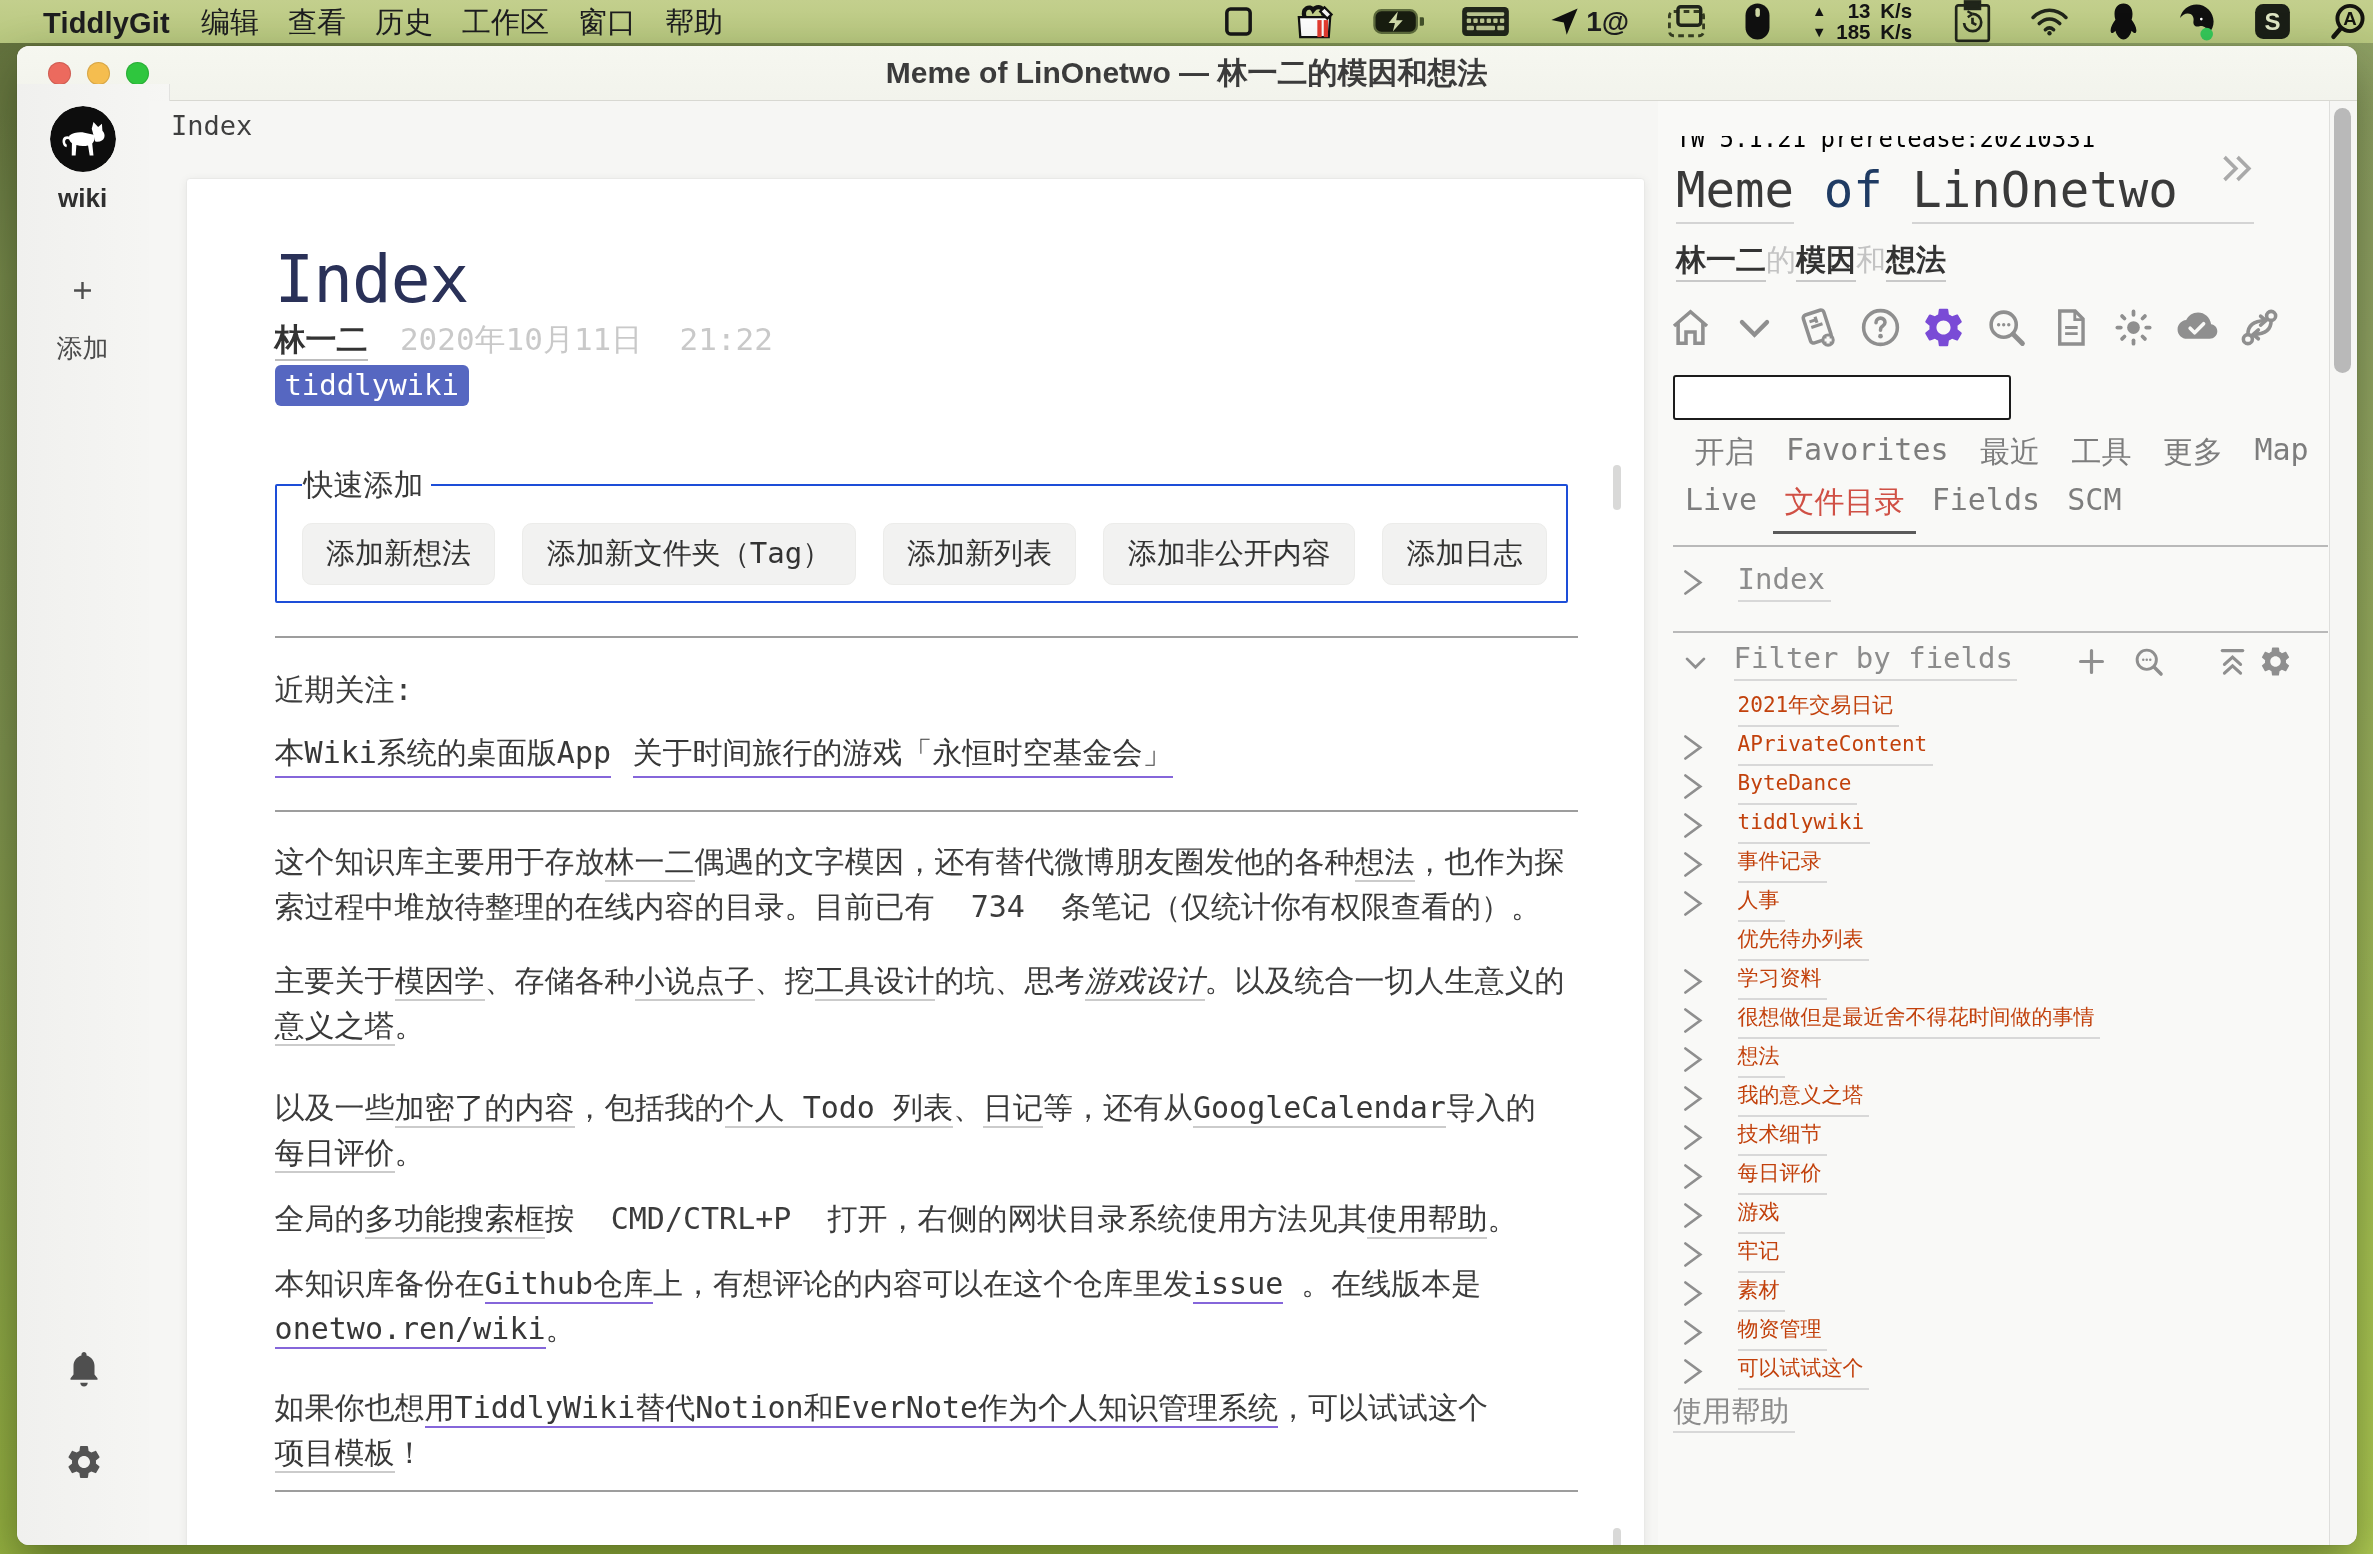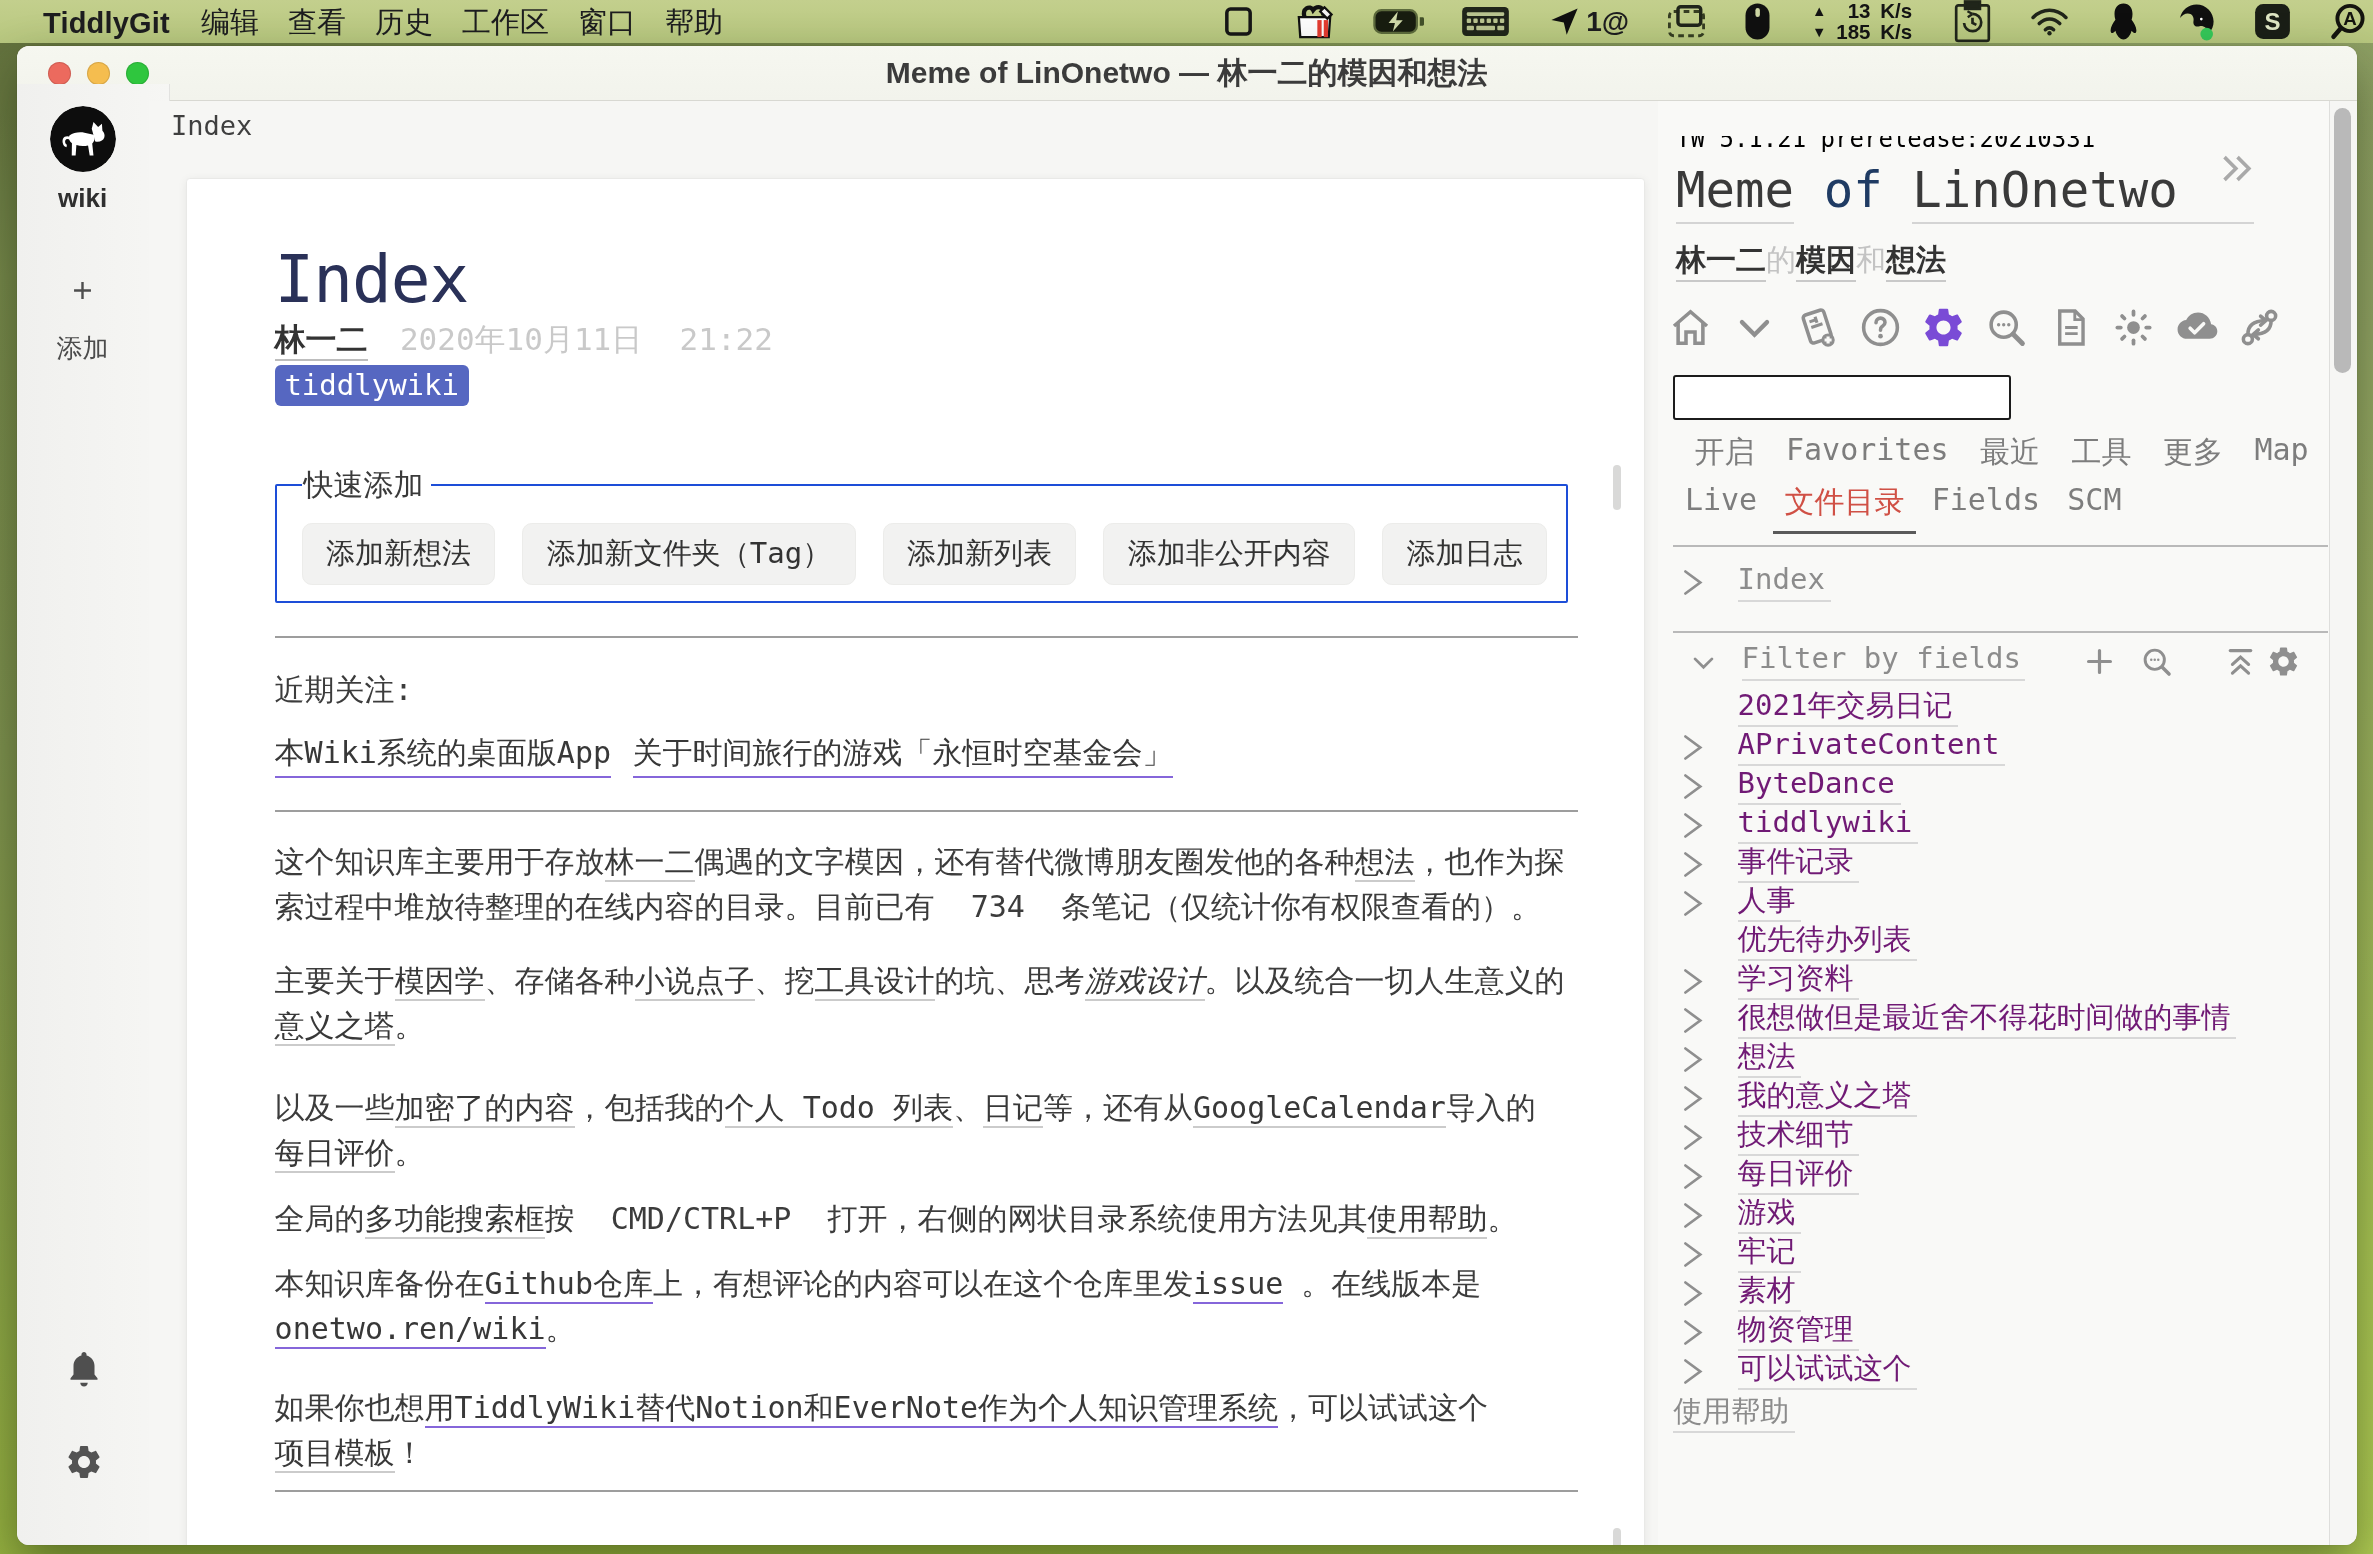--- a/index.html
+++ b/index.html
@@ -134,30 +134,30 @@
   .sb-divider { position:absolute; left:15.6px; width:655px; height:0; border-top:2px solid #b9b9b9; }
   .sb-div1 { top:444px; }
   .sb-div2 { top:530px; }
 
   .tree-chevron { color:#8f8f8f; }
   .sb-index-row { position:absolute; left:0; top:462px; height:39px; }
   .sb-index-row .tree-chevron { position:absolute; left:19.5px; top:3.9px; }
   .sb-index-row .lbl { position:absolute; left:80px; top:0; font-size:29px; line-height:33px; color:#8c8c8c;
     border-bottom:2px solid #d8d8d8; padding:0 5.9px 3.9px 0; white-space:nowrap; }
 
-  .sb-filter-row { position:absolute; left:8px; top:541px; height:43px; width:671px; }
+  .sb-filter-row { position:absolute; left:0; top:541px; height:43px; width:671px; }
   .sb-filter-row .tree-chevron { position:absolute; left:21.5px; top:5.9px; }
   .sb-filter-row .lbl { position:absolute; left:76px; top:0; font-size:29px; line-height:33px; color:#8c8c8c;
     border-bottom:2px solid #d8d8d8; padding:0 3.9px 3.9px 0; white-space:nowrap; }
   .filter-ico { position:absolute; top:2px; width:35px; height:35px; color:#8f8f8f; }
 
   .sb-tree { position:absolute; left:0; top:589px; width:671px; }
   .tree-item { position:relative; height:39px; }
   .tree-item .tree-chevron { position:absolute; left:19.5px; top:2.9px; }
-  .tree-item .lbl { position:absolute; left:80px; top:0; font-size:29px; line-height:31px; color:#701a75;
+  .tree-item .lbl { position:absolute; left:80px; top:0; font-size:21px; line-height:31px; color:#c2410c;
     border-bottom:2px solid #d8d8d8; padding:0 5.9px 3.9px 0; white-space:nowrap; }
   .sb-help { position:absolute; left:15.6px; top:1295px; font-size:29px; line-height:31px; color:#8c8c8c;
     border-bottom:2px solid #d8d8d8; padding:0 5.9px 3.9px 0; }
 
   
   .sb-gutter { position:absolute; left:2312px; top:55px; width:27px; bottom:0;
     background:#f6f6f4; border-left:1px solid #dededc; }
   .sb-gutter .thumb { position:absolute; left:4.9px; top:6.8px; width:16.6px; height:265px; border-radius:8.8px; background:#b9b9b9; }
 
   svg { overflow:visible; }

